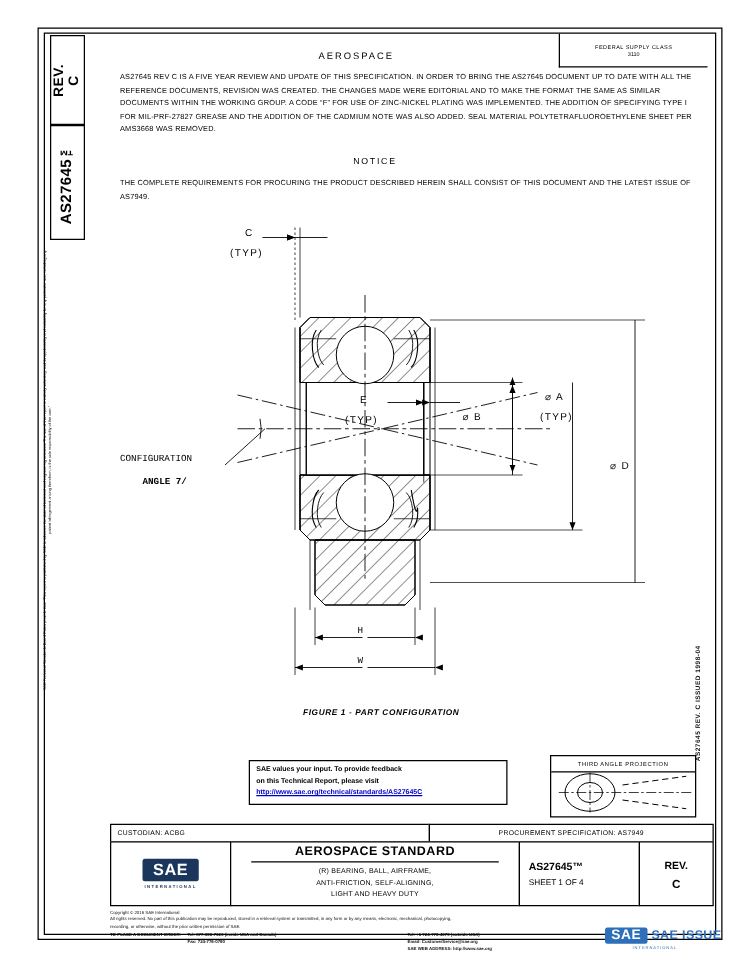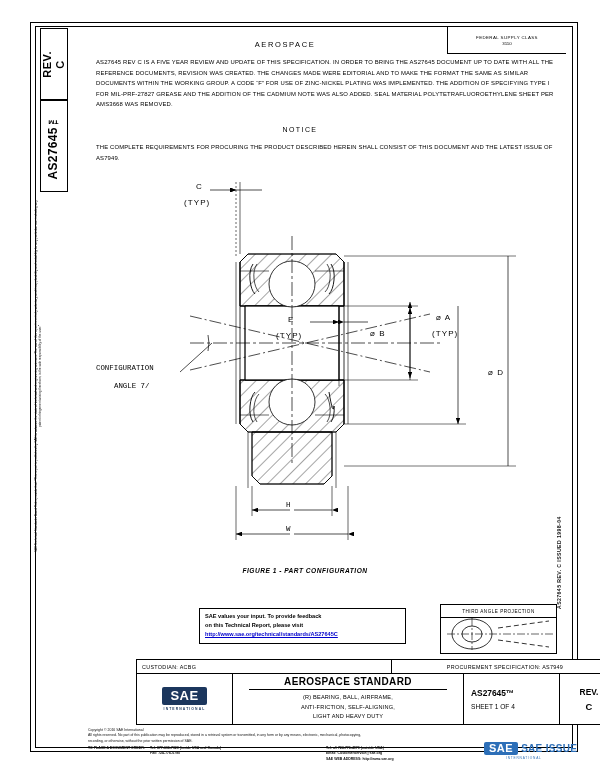--- a/index.html
+++ b/index.html
@@ -64,21 +64,21 @@
 
   
   #tap-box{position:absolute;left:440px;top:604px;width:115px;height:48px;border:1px solid #000;}
   #tap-title{position:absolute;left:0;top:0;width:115px;height:12px;border-bottom:1px solid #000;
              display:flex;align-items:center;justify-content:center;font-size:4.6px;letter-spacing:.5px;}
   #tap-svg{position:absolute;left:0;top:12px;}
 
   
   #tb{position:absolute;left:88px;top:659px;width:483px;height:66px;}
   .cell{position:absolute;box-sizing:border-box;border:1px solid #000;background:#fff;
-        display:flex;align-items:center;margin-left:48px;}
+        display:flex;align-items:center;}
   #cell-custodian{left:0;top:0;width:256px;height:15px;padding-left:5px;}
   #cell-custodian span{font-size:5.4px;letter-spacing:.3px;}
   #cell-procspec{left:255px;top:0;width:228px;height:15px;justify-content:center;}
   #cell-procspec span{font-size:5.4px;letter-spacing:.3px;}
 
   #cell-logo{left:0;top:14px;width:97px;height:52px;justify-content:center;}
   #cell-name{left:96px;top:14px;width:232px;height:52px;flex-direction:column;
              align-items:center;justify-content:flex-start;padding-top:2px;}
   #as-line{font-size:10px;font-weight:bold;letter-spacing:.4px;}
   #as-rule{width:198px;height:1px;background:#000;margin:2px 0 3px;}
@@ -257,21 +257,21 @@
 
     <div class="dimlabel" style="left:396px;top:137px;">⌀ A</div>
     <div class="dimlabel" style="left:392px;top:153px;">(TYP)</div>
 
     <div class="dimlabel" style="left:448px;top:192px;">⌀ D</div>
 
     <div class="dimlabel mono" style="left:246px;top:325px;">H</div>
     <div class="dimlabel mono" style="left:246px;top:349px;">W</div>
 
     <div class="dimlabel mono" style="left:56px;top:188px;">CONFIGURATION</div>
-    <div class="dimlabel mono" style="left:74px;top:206px;">ANGLE 7/</div>
+    <div class="dimlabel mono" style="left:74px;top:206px;font-weight:bold;">ANGLE 7/</div>
   </div>
 
   <div id="fig-caption">FIGURE 1 - PART CONFIGURATION</div>
 
   <div id="feedback-box">
     <div>SAE values your input. To provide feedback</div>
     <div>on this Technical Report, please visit</div>
     <div id="feedback-link">http://www.sae.org/technical/standards/AS27645C</div>
   </div>
 

